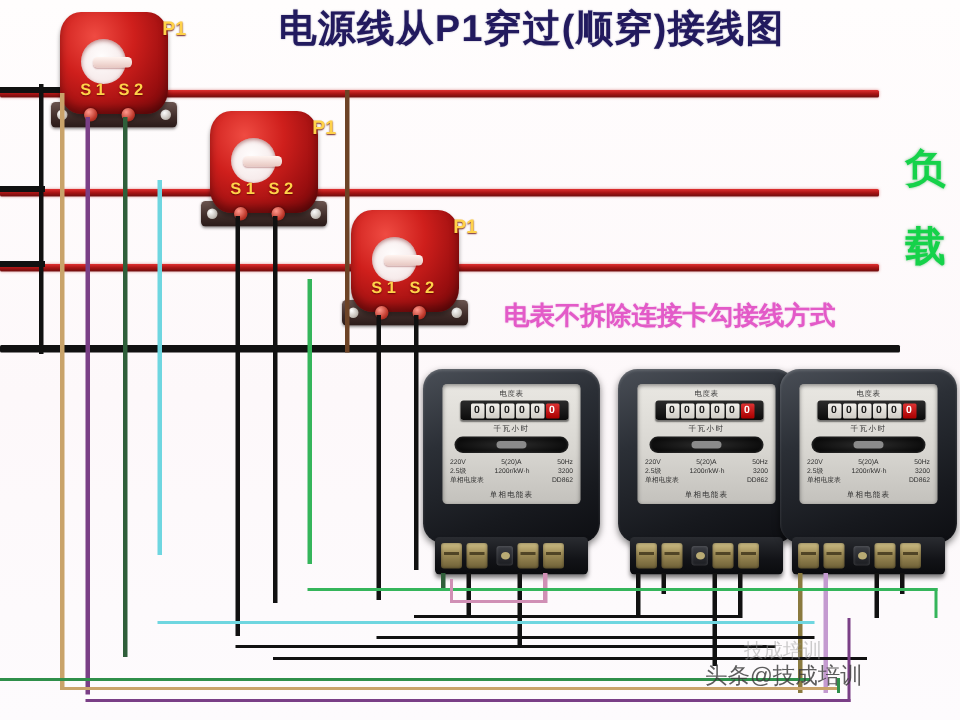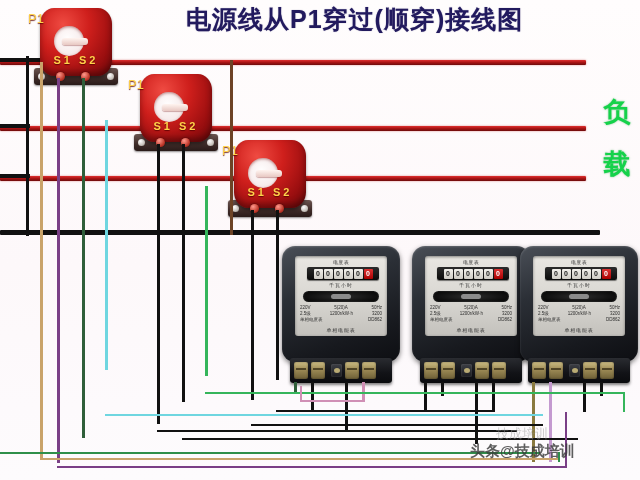--- a/index.html
+++ b/index.html
@@ -65,22 +65,22 @@
     position:absolute;left:26px;top:20px;width:30px;height:30px;border-radius:50%;
     background:radial-gradient(circle at 45% 40%,#fffdfd 0%,#f6eaea 70%,#e2cfcf 100%);
     box-shadow:inset 0 1px 3px rgba(120,20,20,.5);
   }
   .ct .slot{
     position:absolute;left:34px;top:32px;width:26px;height:7px;border-radius:3px;
     background:linear-gradient(180deg,#fff4f0,#e8c8c2);
     box-shadow:0 1px 1px rgba(120,20,20,.35);
   }
   .ct .p1{
-    position:absolute;left:0;top:5px;width:96px;text-align:left;
-    color:#ffd24a;font-size:13px;font-weight:normal;
+    position:absolute;left:0;top:5px;width:96px;text-align:right;
+    color:#ffd24a;font-size:13px;font-weight:bold;
     text-shadow:0 1px 1px rgba(90,0,0,.85);
   }
   .ct .s12{
     position:absolute;left:0;top:48px;width:96px;text-align:center;
     color:#ffd24a;font-size:11px;font-weight:bold;letter-spacing:3px;
     text-shadow:0 1px 1px rgba(90,0,0,.85);
   }
   .ct .term{
     position:absolute;top:66px;width:9px;height:9px;border-radius:50%;
     background:radial-gradient(circle at 35% 30%,#ff9a8e,#c03a2c 60%,#7d1510);
@@ -160,38 +160,39 @@
     background:linear-gradient(180deg,#3c3e44,#1b1c20);
     box-shadow:inset 0 0 2px rgba(255,255,255,.2);
   }
   .meter .mid:after{
     content:"";position:absolute;left:2.5px;top:4px;width:6px;height:5px;border-radius:50%;
     background:#b9ab74;
   }
 
   .wm{
     position:absolute;left:470px;top:440px;width:168px;height:22px;
-    color:#3b3b3b;font-size:15px;font-weight:bold;line-height:22px;
+    color:#3b3b3b;font-size:15px;font-weight:normal;line-height:22px;
     opacity:.82;white-space:nowrap;
   }
   .wm2{
     position:absolute;left:496px;top:424px;width:150px;height:20px;
     color:#9a9a9a;font-size:13px;line-height:20px;opacity:.5;white-space:nowrap;
   }
 </style>
 </head>
 <body>
 
 <div id="stage">
 
   <div class="title">电源线从P1穿过(顺穿)接线图</div>
 
   <div class="load-ch" style="top:96px;">负</div>
   <div class="load-ch" style="top:148px;">载</div>
 
+  <div class="note">电表不拆除连接卡勾接线方式</div>
 
   <div class="w phase" style="left:0;top:60px;width:586px;"></div>
   <div class="w phase" style="left:0;top:126px;width:586px;"></div>
   <div class="w phase" style="left:0;top:176px;width:586px;"></div>
 
   <div class="w stub" style="left:0;top:58px;width:40px;height:4px;"></div>
   <div class="w stub" style="left:0;top:124px;width:30px;height:4px;"></div>
   <div class="w stub" style="left:0;top:174px;width:30px;height:4px;"></div>
 
   <div class="w neutral" style="left:0;top:230px;width:600px;"></div>

